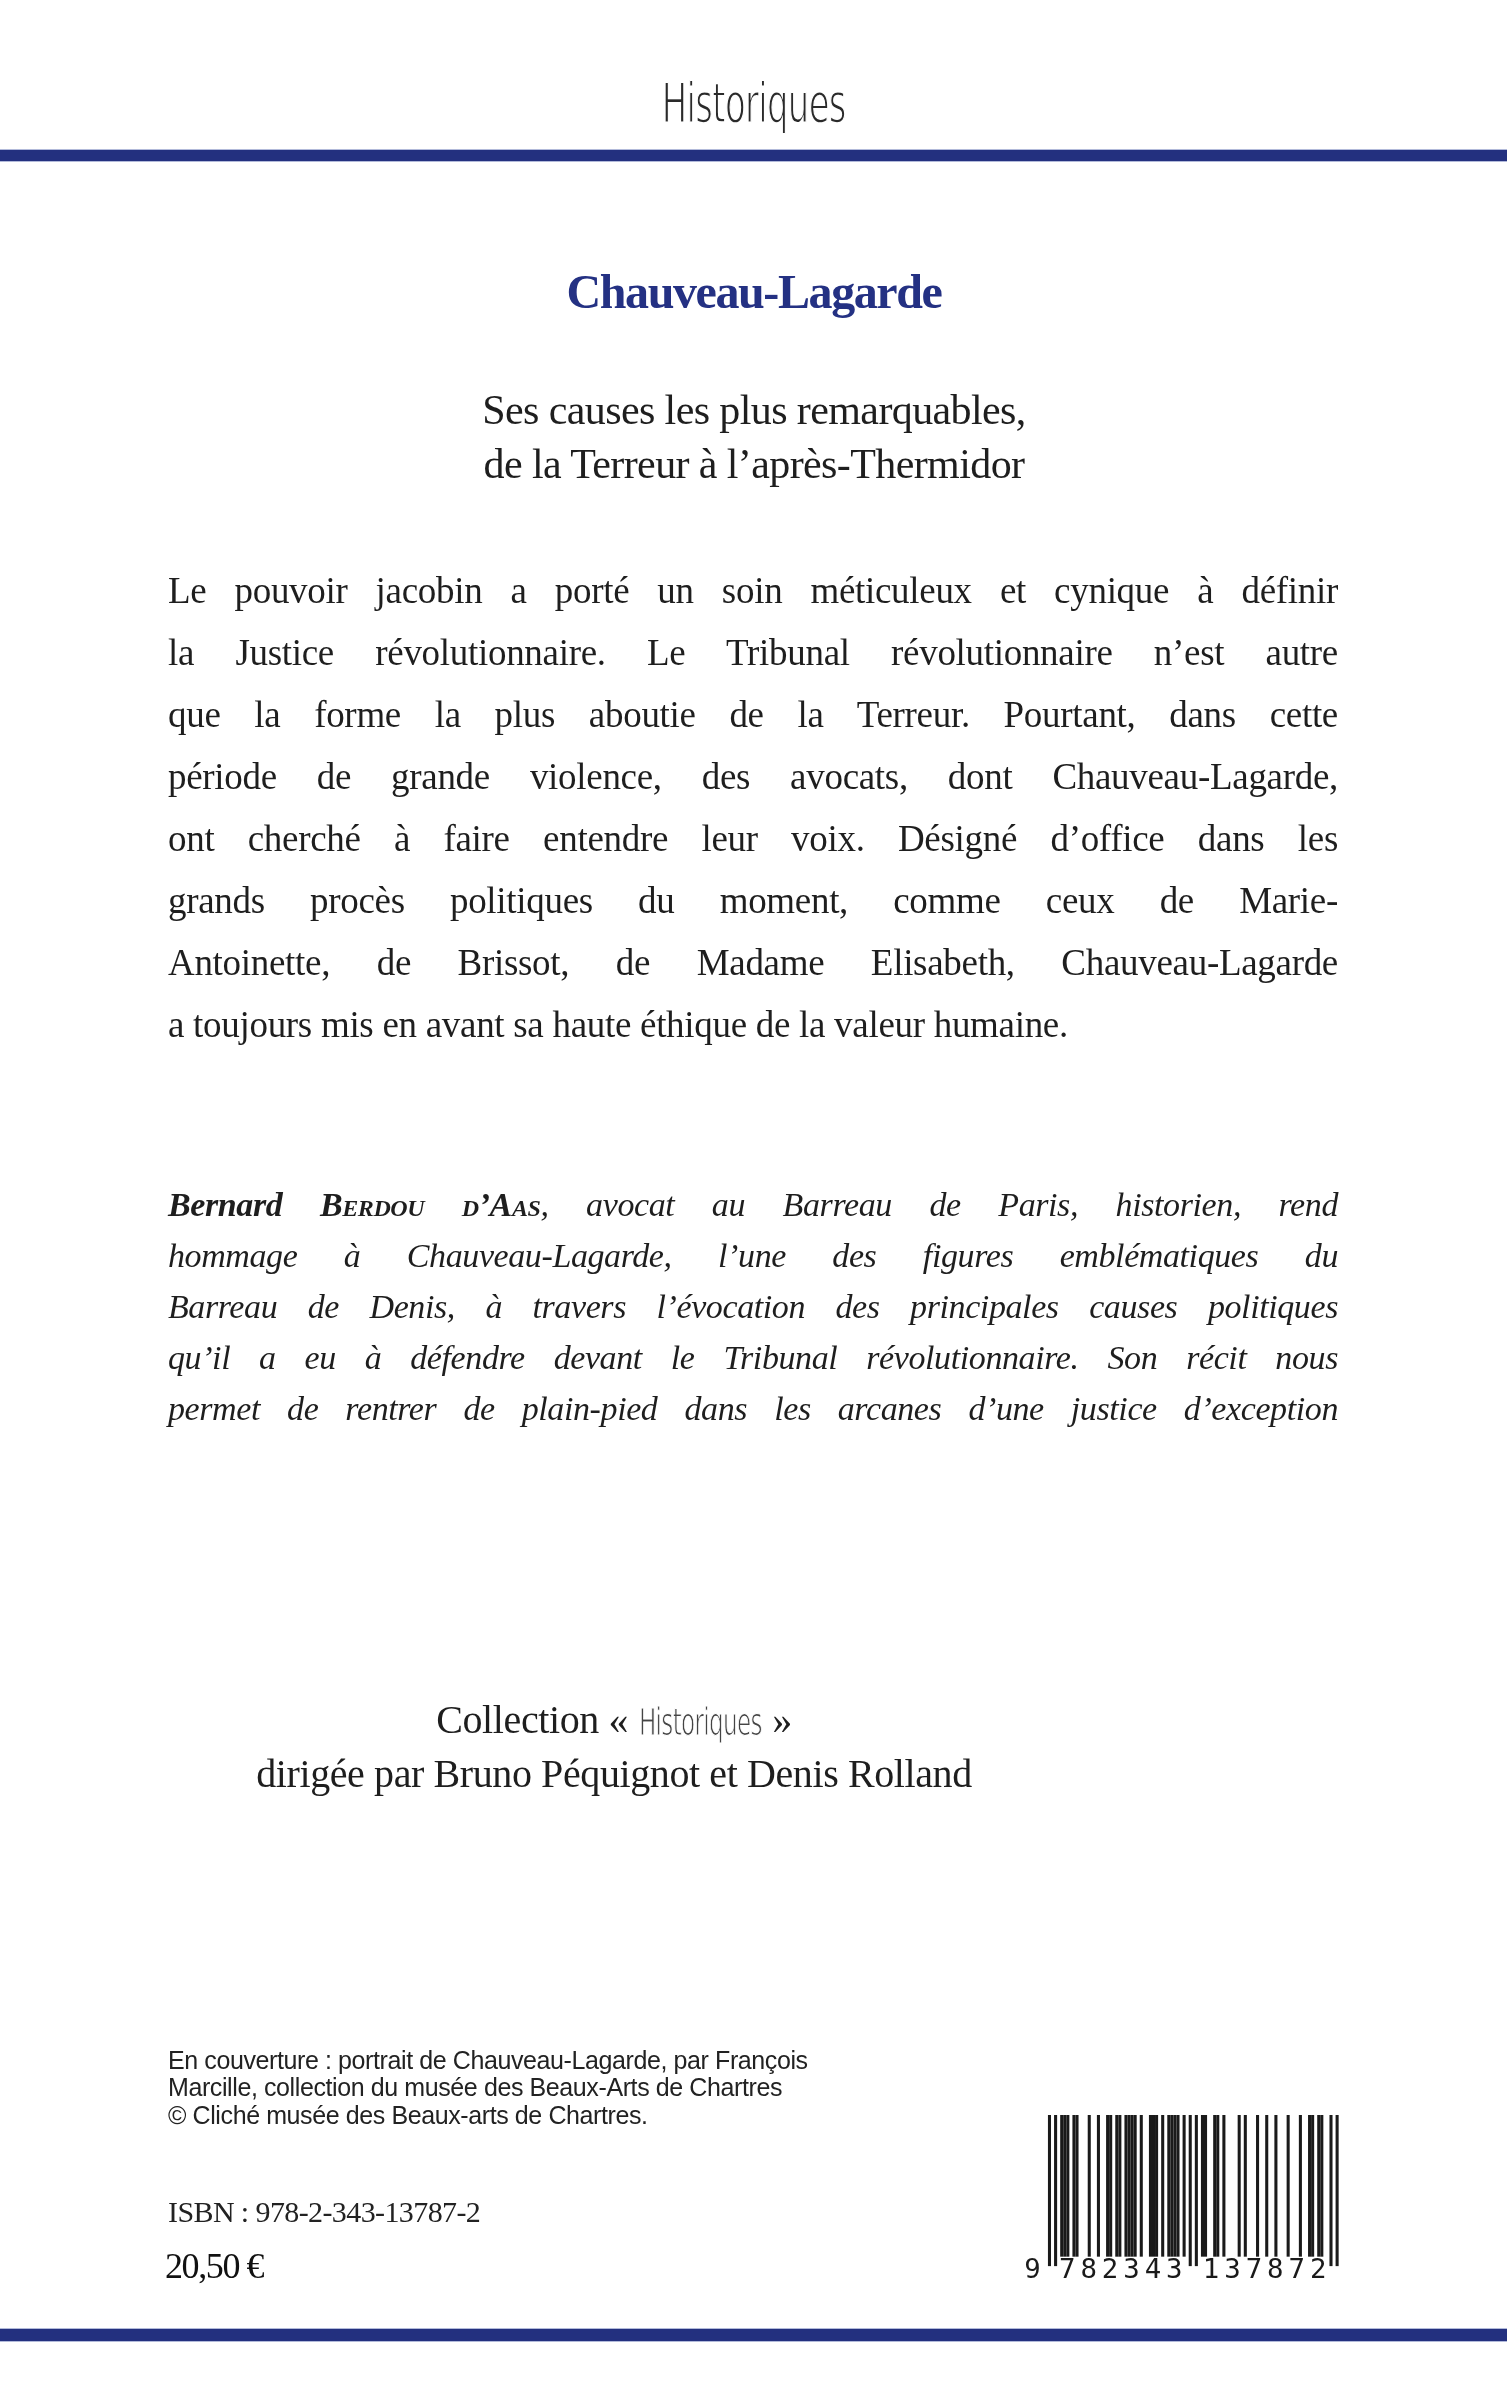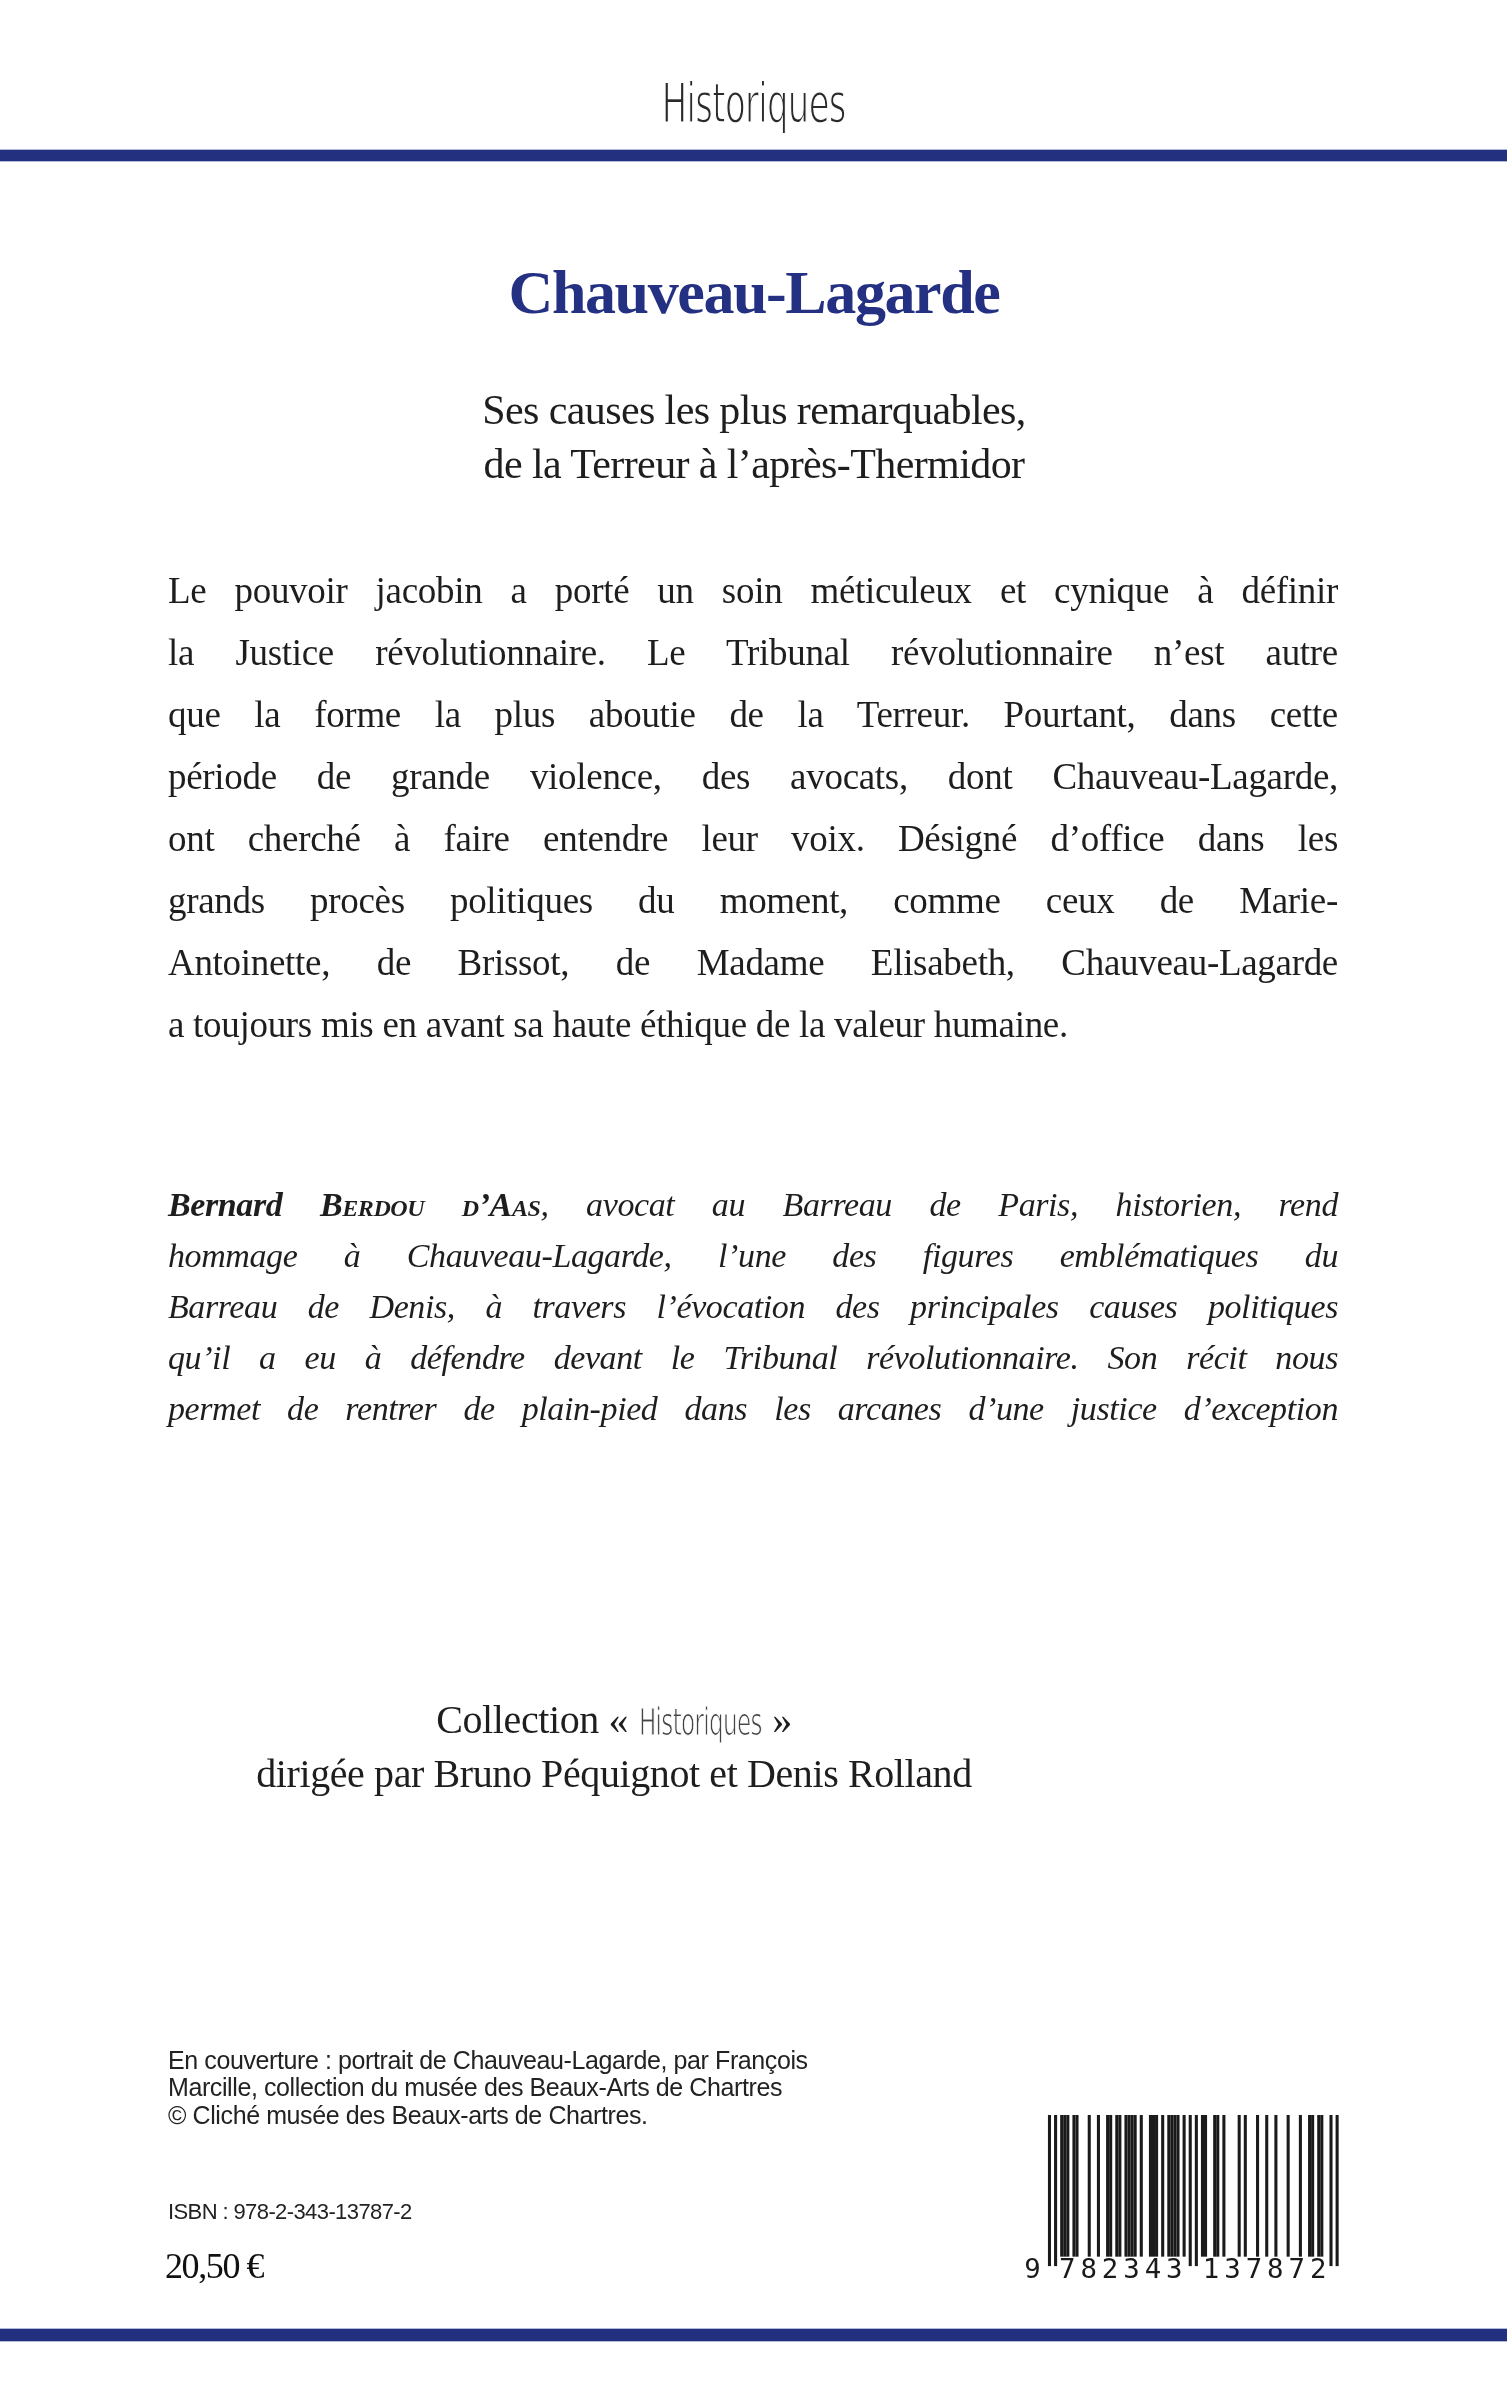--- a/index.html
+++ b/index.html
@@ -20,21 +20,21 @@
     transform-origin: center 65%;
   }
   .rule { left: 0; width: 1508px; height: 11.4px; background: #23307f; box-shadow: 0 -0.9px 0 #aab3d6, 0 0.9px 0 #aab3d6; }
   .rule.top { top: 150px; }
   .rule.bottom { top: 2329px; height: 12.3px; }
 
   
   .book-title {
     left: 0; width: 1508px; top: 254px; text-align: center;
     font-family: "Liberation Serif", serif; font-weight: bold;
-    font-size: 62px; line-height: 76px; color: #243183;
+    font-size: 48px; line-height: 76px; color: #243183;
     letter-spacing: -1.4px;
   }
   .subtitle {
     left: 0; width: 1508px; top: 367px; text-align: center;
     font-family: "Liberation Serif", serif;
     font-size: 42px; line-height: 54px; color: #1e1e1e;
     letter-spacing: -0.6px;
     margin-top: 16px;
   }
   .subtitle div { white-space: nowrap; }
@@ -67,21 +67,21 @@
   }
 
   
   .credits {
     left: 168px; top: 2047px; width: 852px;
     font-family: "Liberation Sans", sans-serif; font-size: 25px; line-height: 27.4px; color: #222;
     letter-spacing: -0.4px;
   }
   .isbn {
     left: 168px; top: 2194px;
-    font-family: Liberation Sans, sans-serif; font-size: 22px; line-height: 36px; color: #222;
+    font-family: Liberation Serif, serif; font-size: 30px; line-height: 36px; color: #222;
     letter-spacing: -0.6px;
   }
   .price {
     left: 165px; top: 2245px;
     font-family: "Liberation Serif", serif; font-size: 36px; line-height: 42px; color: #111;
     letter-spacing: -1.4px;
   }
 
   
   .barcode { left: 1022px; top: 2115px; width: 322px; height: 170px; }

